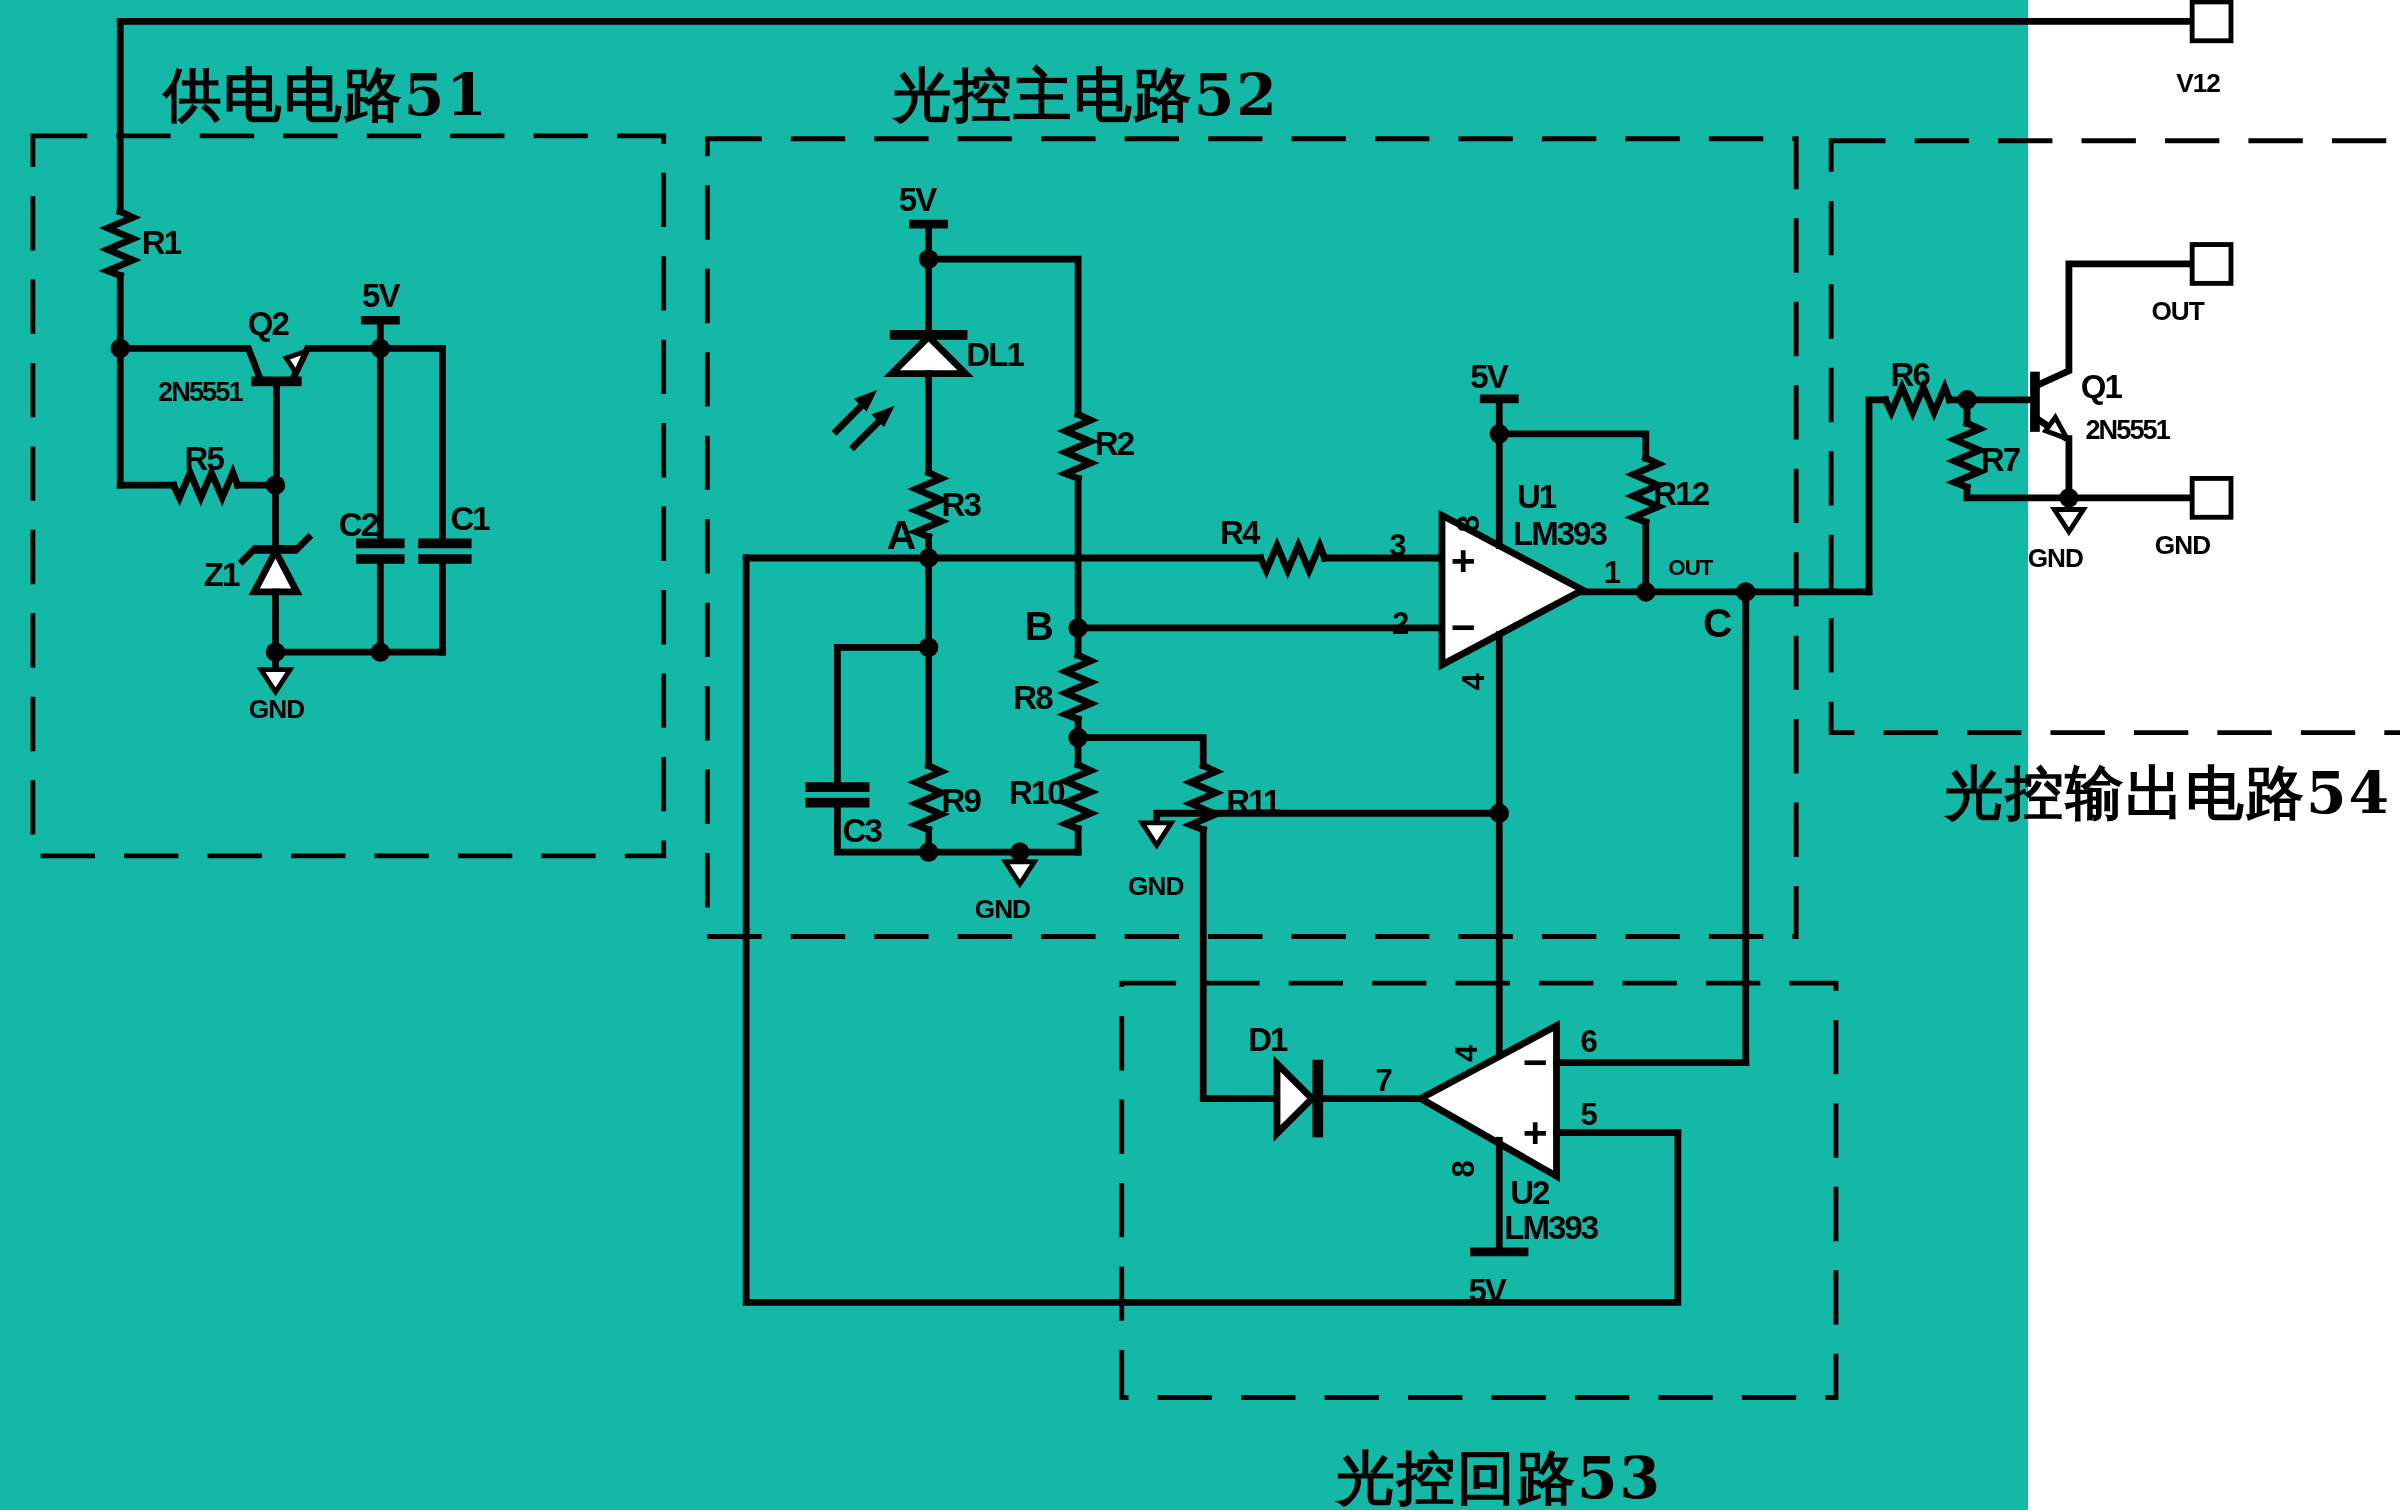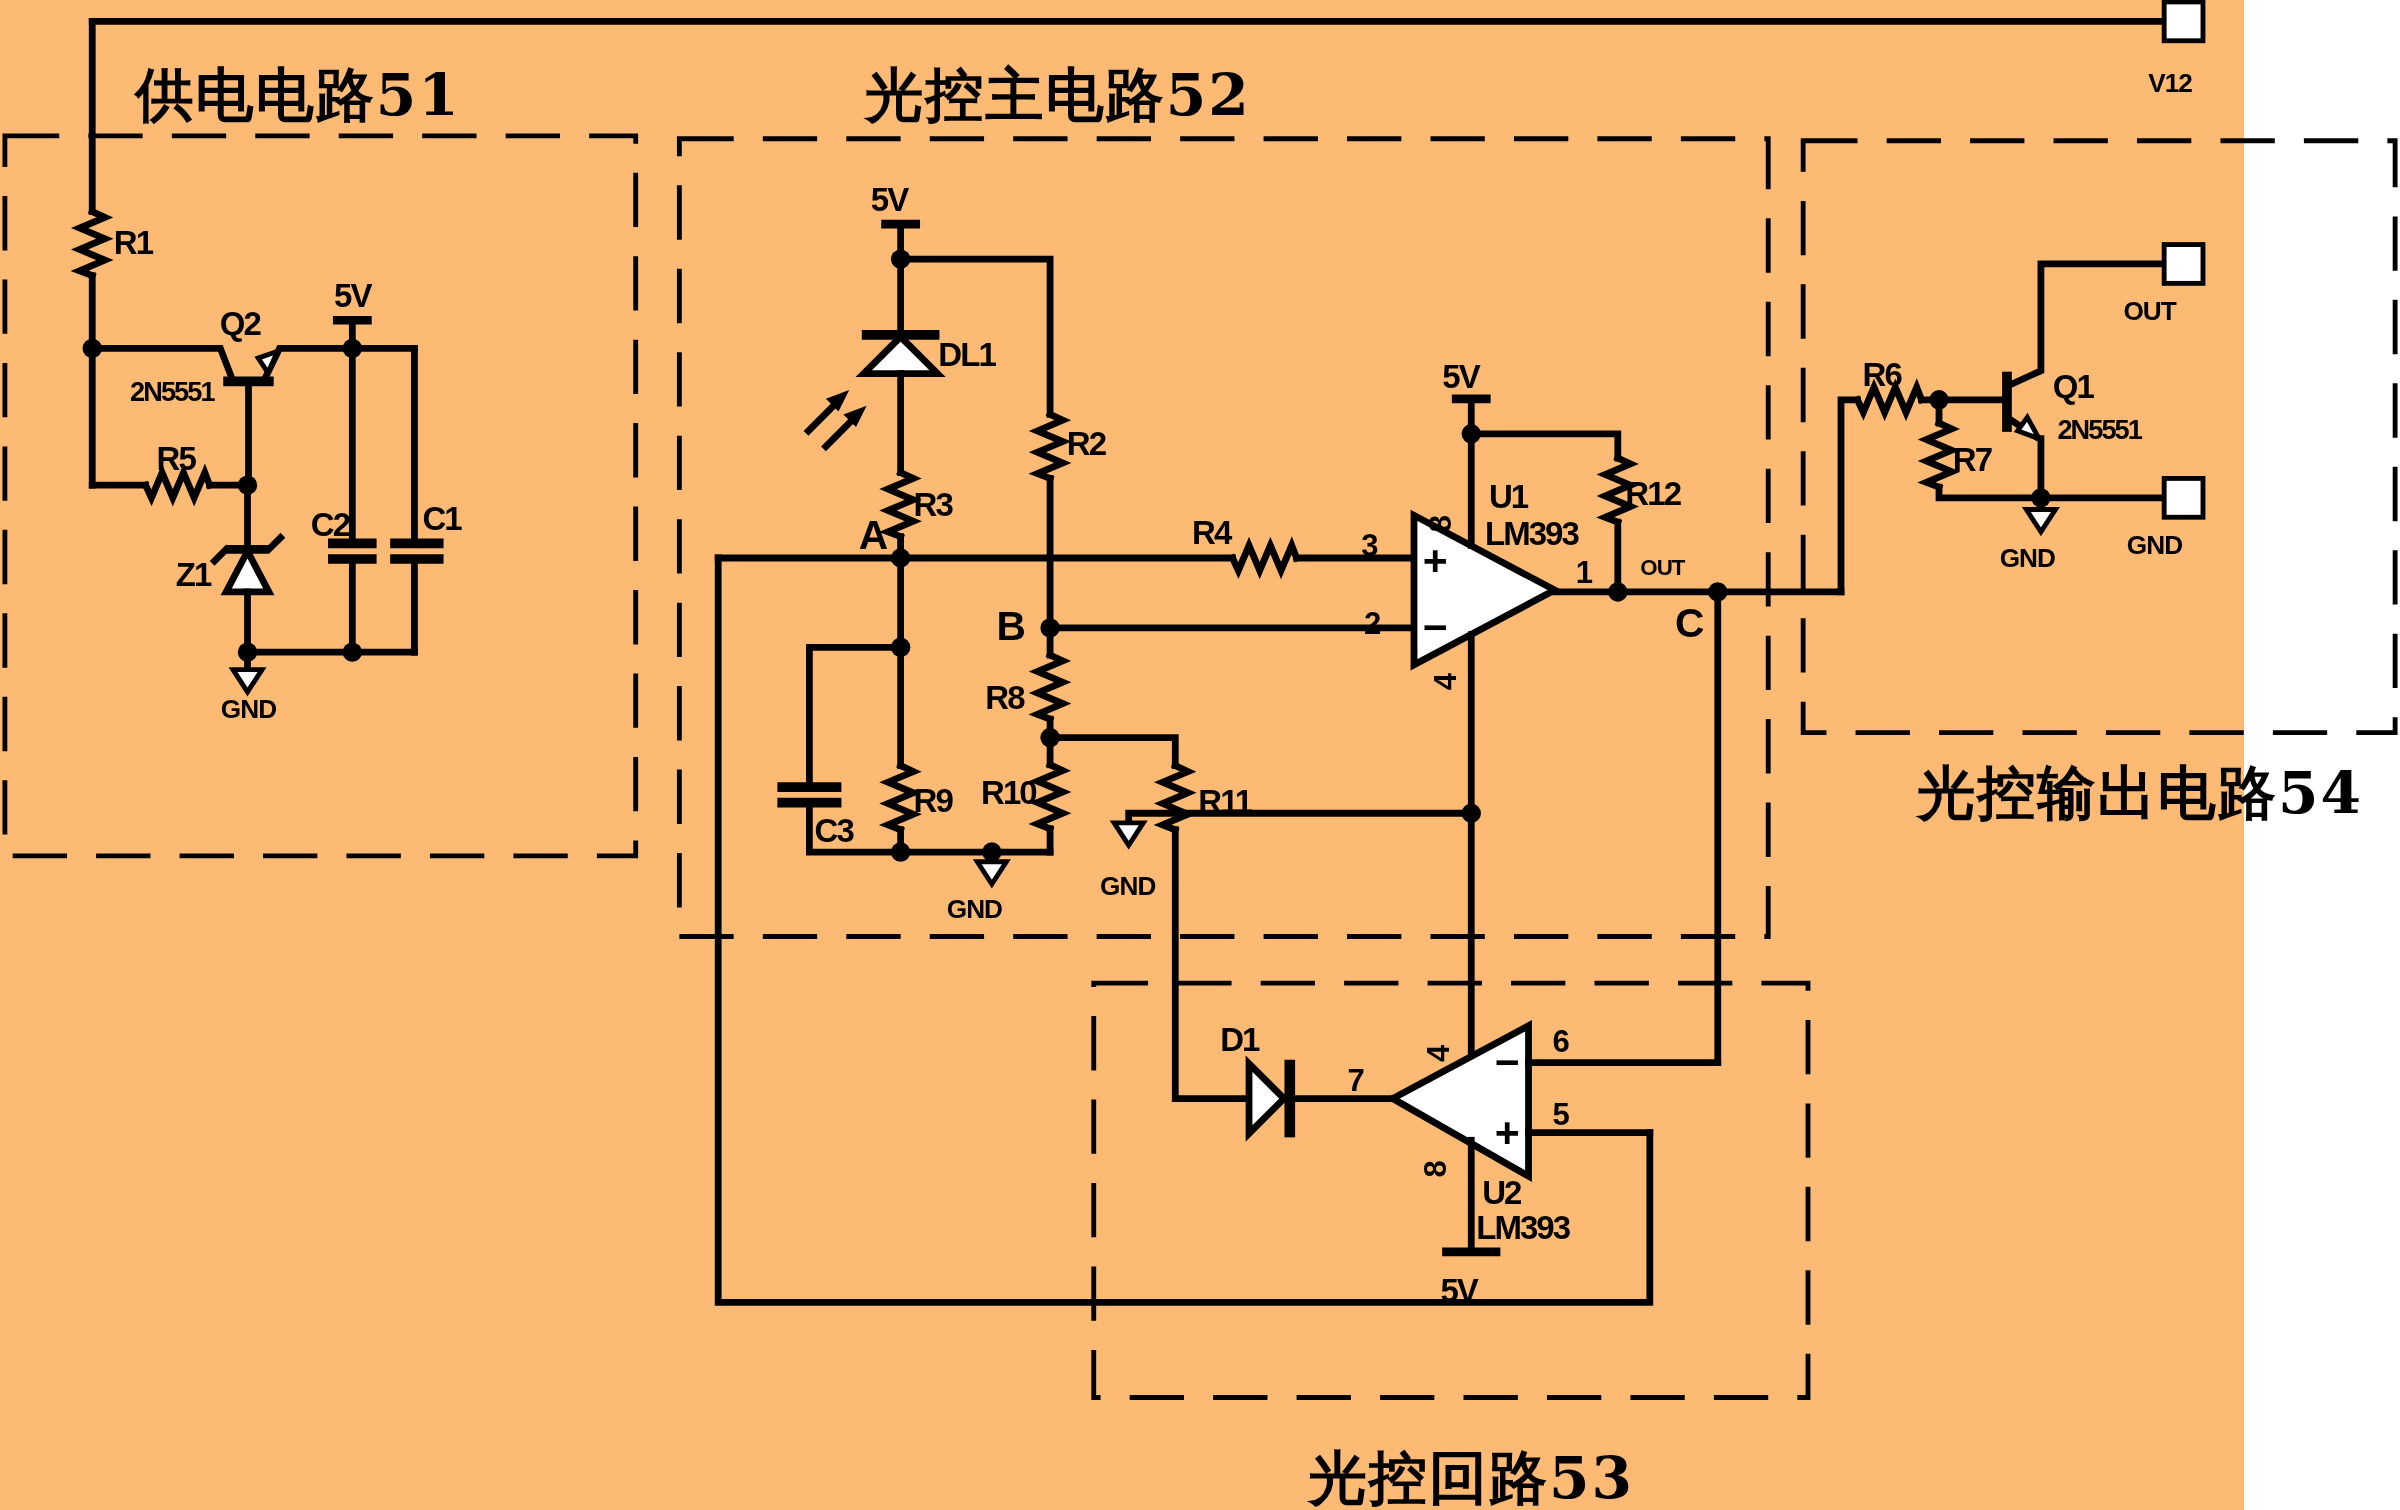--- a/index.html
+++ b/index.html
@@ -1,16 +1,16 @@
 <!DOCTYPE html>
 <html><head>
 <meta charset="utf-8">
 <style>
   html,body { margin:0; padding:0; background:#ffffff; }
-  .stage { width:2244px; height:1511px; position:relative; background:#fdba74; }
+  .stage { width:2000px; height:1511px; position:relative; background:#14b8a6;padding-left:28px; }
   svg { display:block; }
   .w  { stroke:#000; stroke-width:7; fill:none; stroke-linecap:square; stroke-linejoin:miter; }
   .zz { stroke:#000; stroke-width:7; fill:none; stroke-linejoin:miter; stroke-linecap:square; }
   .dash { stroke:#000; stroke-width:5; fill:none; stroke-dasharray:56 30; }
   .bar9  { stroke:#000; stroke-width:9;  fill:none; stroke-linecap:butt; }
   .bar10 { stroke:#000; stroke-width:10; fill:none; stroke-linecap:butt; }
   .bar11 { stroke:#000; stroke-width:11; fill:none; stroke-linecap:butt; }
   .sym { stroke:#000; stroke-width:7; fill:#ffffff; stroke-linejoin:miter; }
   .arr { stroke:#000; stroke-width:5; fill:#ffffff; }
   .fil { fill:#000; stroke:none; }

